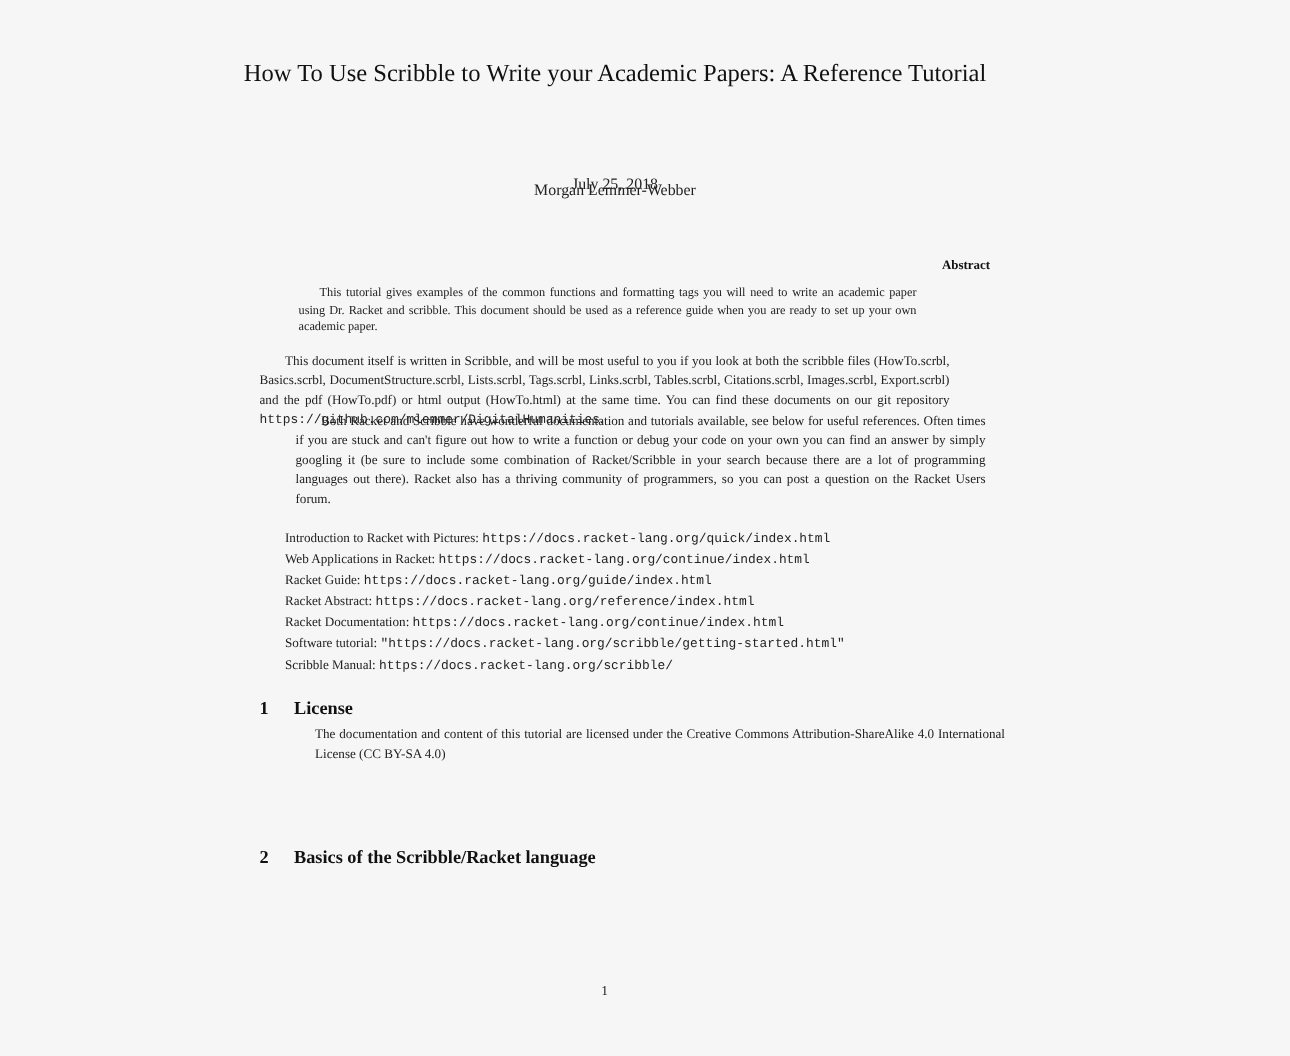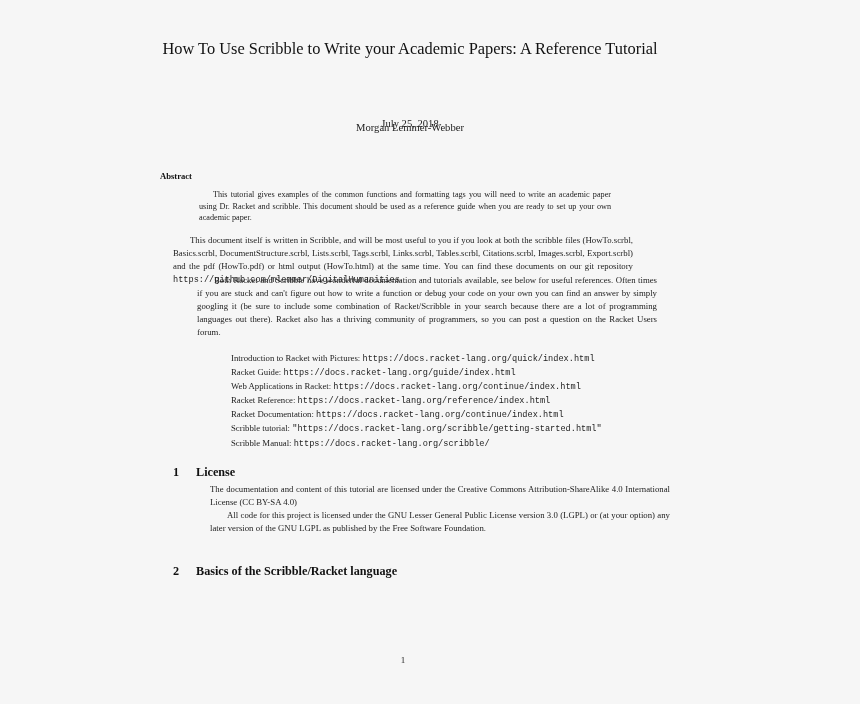--- a/index.html
+++ b/index.html
@@ -44,21 +44,21 @@
       left: 160px; width: 500px;
       top: 118px;
       text-align: center;
       font-size: 10.6px;
       color: #222;
     }
     .abstract-heading {
       position: absolute;
       left: 160px; width: 500px;
       top: 171px;
-      text-align: left;
+      text-align: right;
       font-size: 8.6px;
       font-weight: bold;
       color: #111;
     }
     .abstract-body {
       position: absolute;
       left: 199px;
       width: 412px;
       top: 189px;
       font-size: 8.2px;
@@ -89,21 +89,21 @@
     .para1 { top: 234px; }
     .para2 { top: 274px; margin-left: 24px; }
     .ref-list {
       position: absolute;
       left: 190px;
       top: 352px;
       font-size: 8.75px;
       line-height: 13.1px;
       color: #222;
     }
-    .ref-item { white-space: nowrap; margin-left: 41px; }
+    .ref-item { white-space: nowrap; }
     .section-heading {
       position: absolute;
       left: 173px;
       font-size: 12.2px;
       font-weight: bold;
       color: #111;
     }
     .section-heading .num {
       display: inline-block;
       width: 23px;
@@ -140,51 +140,50 @@
   </div>
 
   <div class="body-text indent para2">Both Racket and Scribble have wonderful documentation and tutorials available, see below for useful references. Often times if you are stuck and can't figure out how to write a function or debug your code on your own you can find an answer by simply googling it (be sure to include some combination of Racket/Scribble in your search because there are a lot of programming languages out there). Racket also has a thriving community of programmers, so you can post a question on the Racket Users forum.</div>
 
   <div class="ref-list">
     <div class="ref-item">
       <span>Introduction to Racket with Pictures:</span>
       <span class="tt">https://docs.racket-lang.org/quick/index.html</span>
     </div>
     <div class="ref-item">
+      <span>Web Applications in Racket:</span>
+      <span class="tt">https://docs.racket-lang.org/continue/index.html</span>
+    </div>
+    <div class="ref-item">
       <span>Racket Guide:</span>
       <span class="tt">https://docs.racket-lang.org/guide/index.html</span>
     </div>
     <div class="ref-item">
-      <span>Web Applications in Racket:</span>
-      <span class="tt">https://docs.racket-lang.org/continue/index.html</span>
-    </div>
-    <div class="ref-item">
-      <span>Racket Reference:</span>
+      <span>Racket Abstract:</span>
       <span class="tt">https://docs.racket-lang.org/reference/index.html</span>
     </div>
     <div class="ref-item">
       <span>Racket Documentation:</span>
       <span class="tt">https://docs.racket-lang.org/continue/index.html</span>
     </div>
     <div class="ref-item">
-      <span>Scribble tutorial:</span>
+      <span>Software tutorial:</span>
       <span class="tt">"https://docs.racket-lang.org/scribble/getting-started.html"</span>
     </div>
     <div class="ref-item">
       <span>Scribble Manual:</span>
       <span class="tt">https://docs.racket-lang.org/scribble/</span>
     </div>
   </div>
 
   <div class="section-heading sec1">
     <span class="num">1</span><span>License</span>
   </div>
   <div class="body-text sec1-body">
     <div>The documentation and content of this tutorial are licensed under the Creative Commons Attribution-ShareAlike 4.0 International License (CC BY-SA 4.0)</div>
-    <div class="indent">All code for this project is licensed under the GNU Lesser General Public License version 3.0 (LGPL) or (at your option) any later version of the GNU LGPL as published by the Free Software Foundation.</div>
   </div>
 
   <div class="section-heading sec2">
     <span class="num">2</span><span>Basics of the Scribble/Racket language</span>
   </div>
 
   <div class="page-number">1</div>
 
 </div>
 

